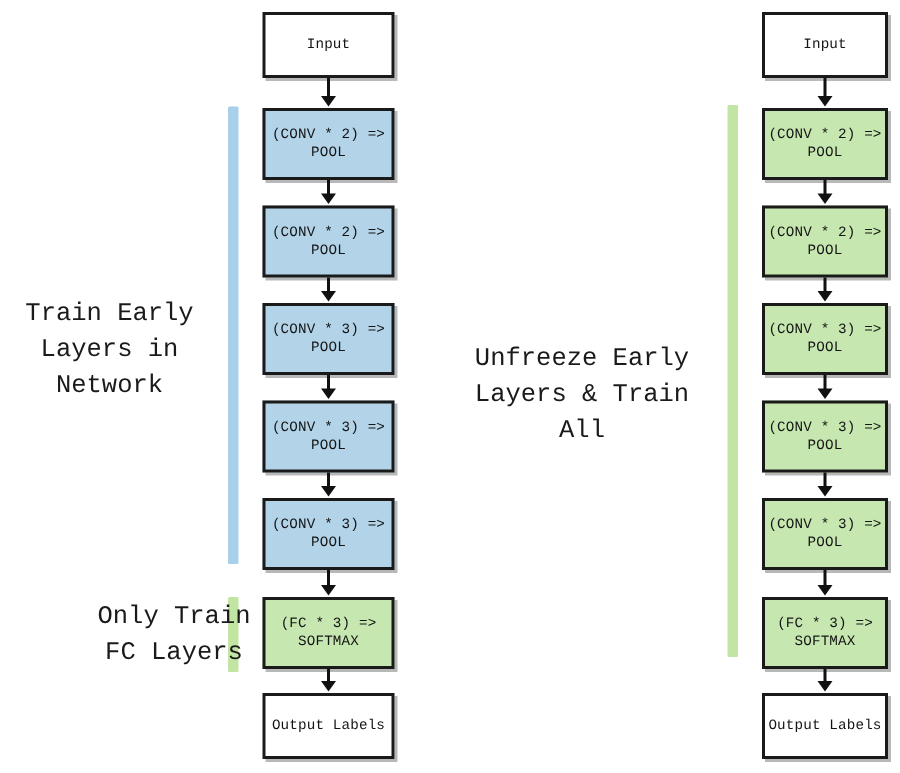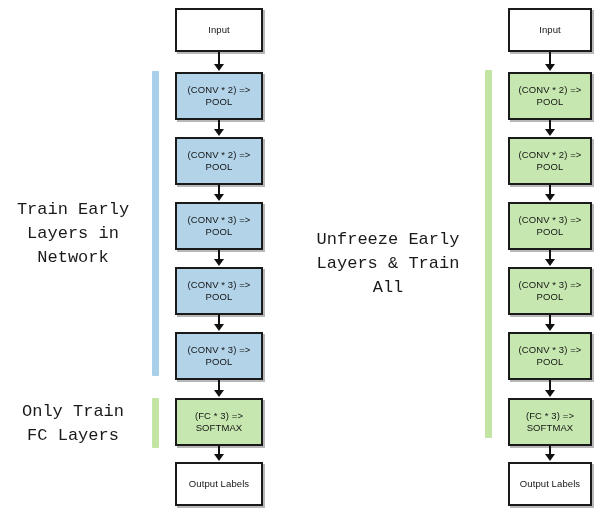--- a/index.html
+++ b/index.html
@@ -22,21 +22,21 @@
 
   
   .node {
     position: absolute;
     box-sizing: border-box;
     border: 2px solid #1a1a1a;
     display: flex;
     align-items: center;
     justify-content: center;
     text-align: center;
-    font-family: Liberation Sans, sans-serif;
+    font-family: Liberation Mono, monospace;
     font-size: 9.5px;
     line-height: 12px;
     color: #141414;
     box-shadow: 2px 2px 0 rgba(0,0,0,0.28);
     letter-spacing: 0.1px;
   }
   .node .lines {
     display: block;
     padding: 0 2px;
   }
@@ -86,21 +86,21 @@
 <div id="canvas">
 
   <div>
 
     <div class="rangebar blue" style="left:152px; top:71px; height:305px;"></div>
     <div class="rangebar green" style="left:152px; top:398px; height:50px;"></div>
 
     <div class="caption" style="left:0px; top:198px; width:146px;">Train Early
 Layers in
 Network</div>
-    <div class="caption" style="left:0px; top:400px; width:146px;">Only Train
+    <div class="caption" style="left:0px; top:400px; width:146px;padding-left:43px;">Only Train
 FC Layers</div>
 
     <div class="node plain" style="left:175px; top:8px; width:88px; height:44px;">
       <span class="lines">Input</span>
     </div>
 
     <div class="node blue" style="left:175px; top:72px; width:88px; height:48px;">
       <span class="lines">
         <span>(CONV * 2) =&gt;</span><br>
         <span>POOL</span>

